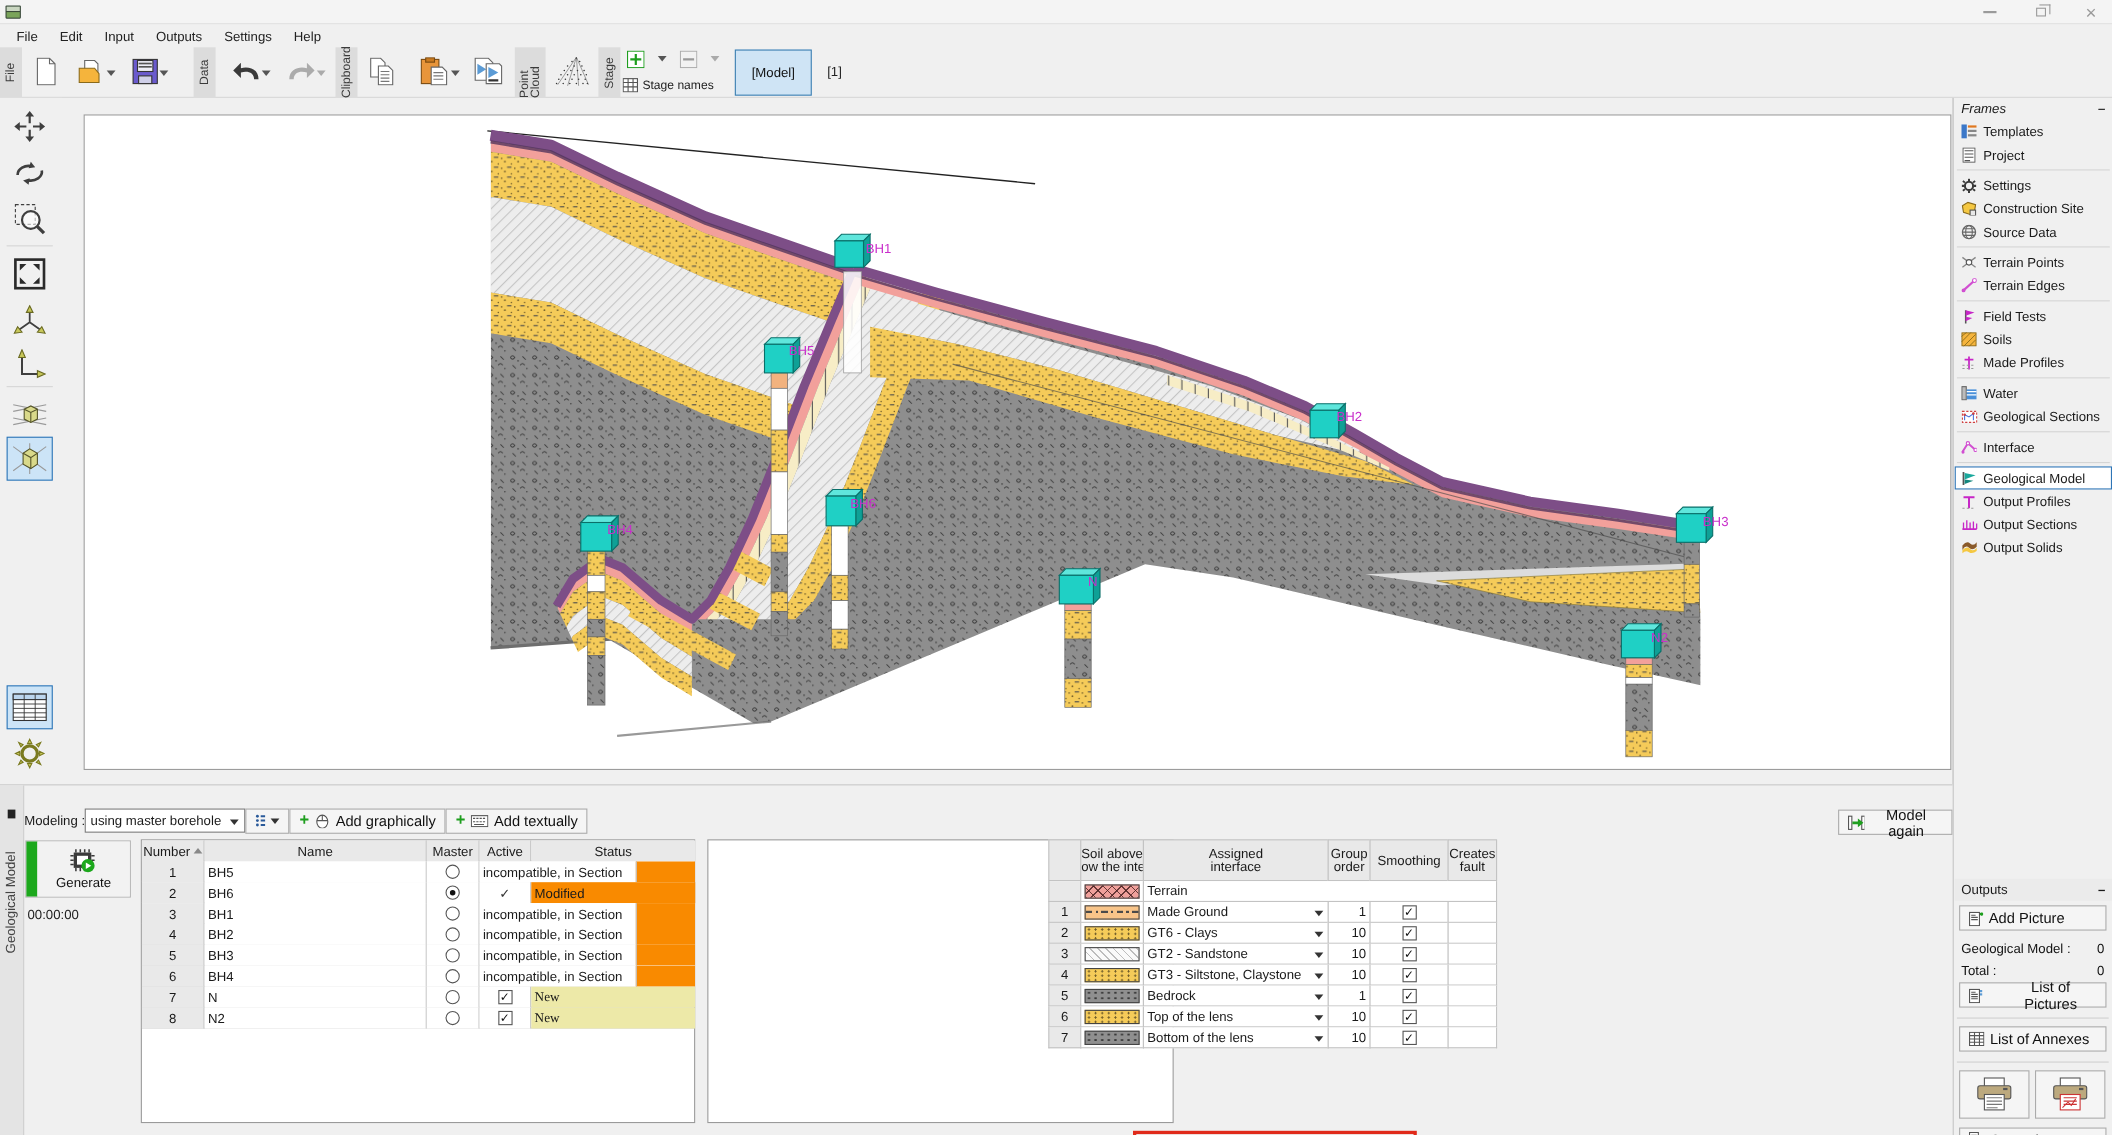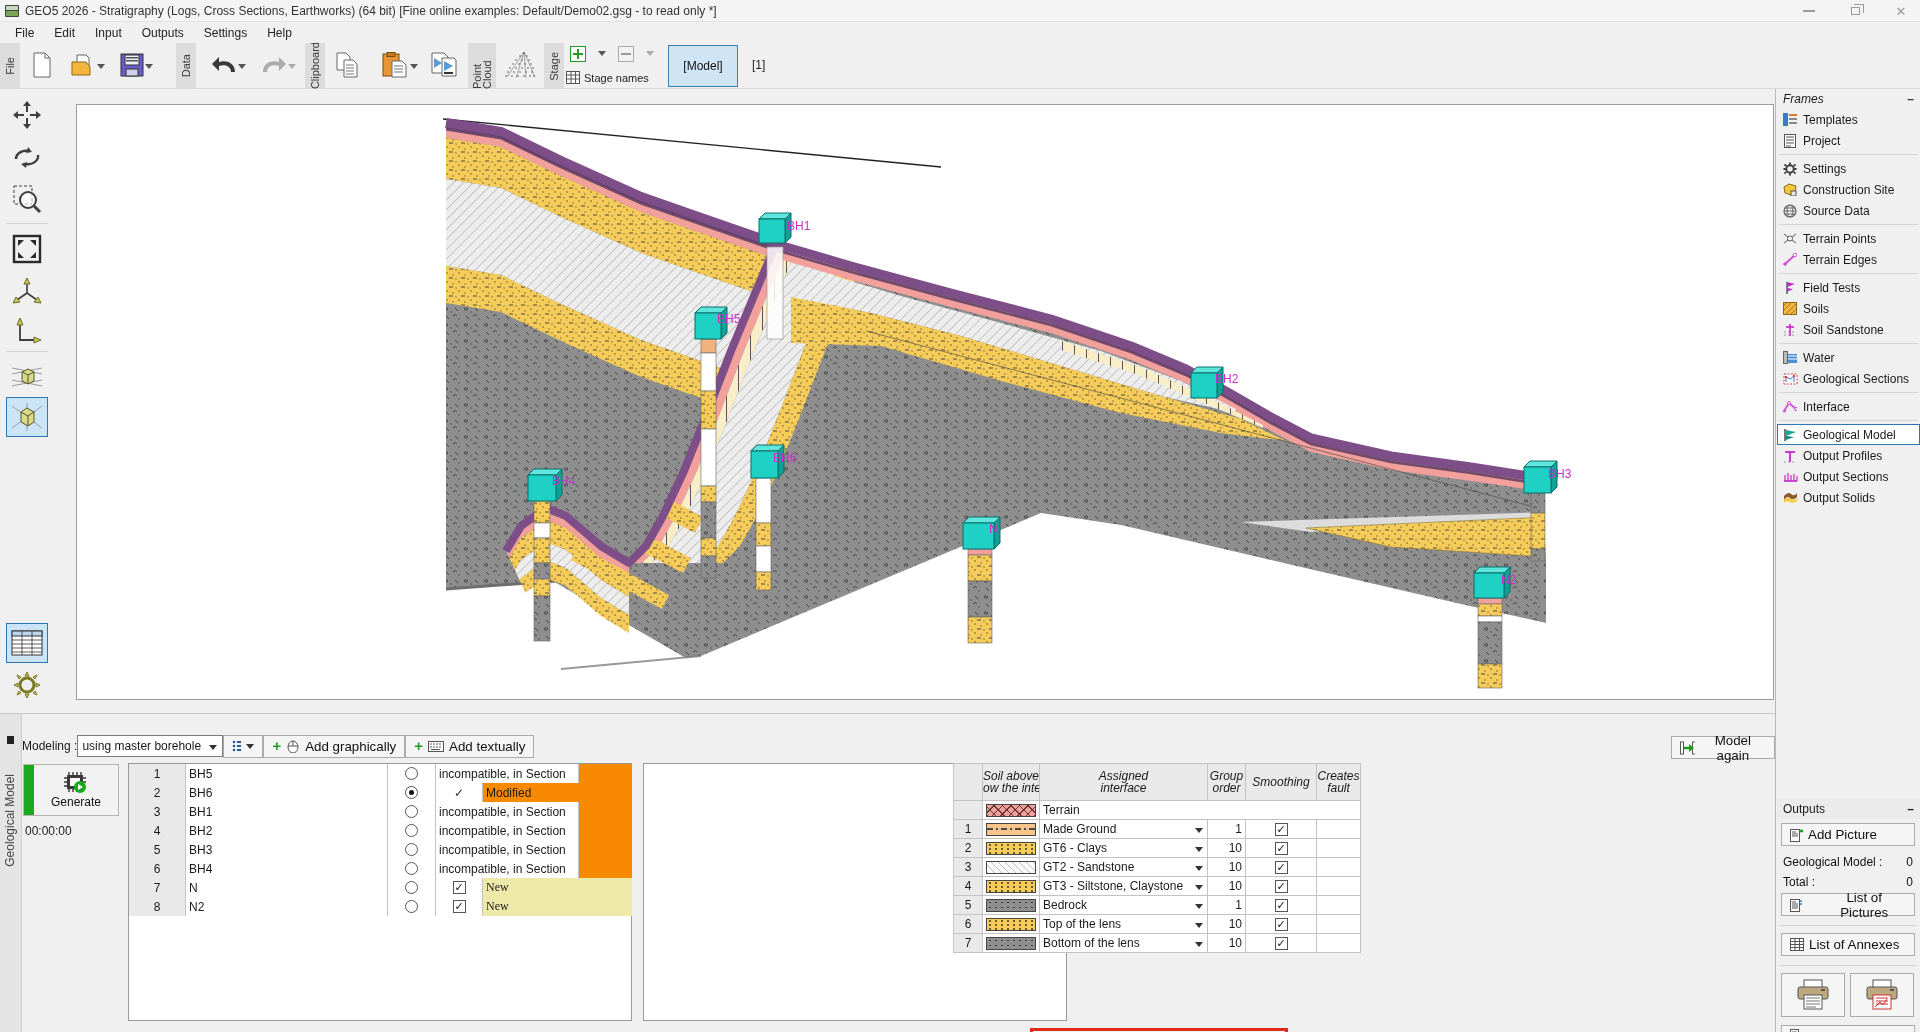--- a/index.html
+++ b/index.html
@@ -96,21 +96,21 @@
   
   #as-table { position:absolute; left:953px; top:49px; width:408px; height:270px; }
   .as-row { position:relative; height:19px; }
   .as-cell { position:absolute; top:0; height:19px; border:1px solid #C3C3C3; border-top:none; display:flex; align-items:center; padding:0 3px; overflow:hidden; white-space:nowrap; background:#FFF; }
   .a-num { left:0; width:30px; justify-content:center; background:#E9E9E9; }
   .a-sw  { left:29px; width:58px; justify-content:center; }
   .a-if  { left:86px; width:169px; position:absolute; }
   .a-grp { left:254px; width:39px; justify-content:flex-end; }
   .a-smo { left:292px; width:72px; justify-content:center; }
   .a-fau { left:363px; width:45px; }
-  .as-head .as-cell { background:#E9E9E9; justify-content:center; text-align:left; line-height:12px; font-size:12px;font-style:italic; }
+  .as-head .as-cell { background:#E9E9E9; justify-content:center; text-align:left; line-height:12px; font-size:12px; }
   .dd-caret { position:absolute; right:4px; top:8px; width:0; height:0; border-left:4px solid transparent; border-right:4px solid transparent; border-top:5px solid #333; }
   .sw { width:52px; height:13px; border:1px solid #444; }
   .sw-terrain { background-color:#F0A09B; background-image:repeating-linear-gradient(45deg, rgba(70,30,30,.8) 0 1px, transparent 1px 6px), repeating-linear-gradient(-45deg, rgba(70,30,30,.8) 0 1px, transparent 1px 6px); }
   .sw-madeground { background-color:#F8C489; background-image:repeating-linear-gradient(90deg,#4a4a4a 0 6px, transparent 6px 9px, #4a4a4a 9px 11px, transparent 11px 14px); background-size:100% 2px; background-position:0 center; background-repeat:no-repeat; }
   .sw-yellow { background-color:#F5CB59; background-image:radial-gradient(circle, #6d5a28 0.8px, transparent 1px); background-size:6px 4px; }
   .sw-grayhatch { background-color:#FAFAFA; background-image:repeating-linear-gradient(45deg, #BDBDBD 0 1px, transparent 1px 5px); }
   .sw-bedrock { background-color:#8F8F8F; background-image:radial-gradient(circle, #383838 0.9px, transparent 1.1px); background-size:6px 5px; }
   #warn-box { position:absolute; left:77px; top:265px; width:258px; height:49px; border:3px solid #E02A1A; display:flex; align-items:flex-end; justify-content:center; padding-bottom:6px; color:#111; background:transparent; }
 
   #model-again { position:absolute; left:1671px; top:22px; }
@@ -132,21 +132,20 @@
 <body>
 
 <div id="app">
 
   <div id="titlebar" class="abs">
     <svg width="16" height="16" viewBox="0 0 16 16">
         <rect x="1" y="2" width="14" height="12" rx="1" fill="#3a4a3a"></rect>
         <rect x="2" y="8" width="12" height="5" fill="#7aa45a"></rect>
         <rect x="2" y="3" width="12" height="4" fill="#c9d6c0"></rect>
       </svg>
-    <span class="title">GEO5 2026 - Stratigraphy (Logs, Cross Sections, Earthworks) (64 bit) [Fine online examples: Default/Demo02.gsg - to read only *]</span>
     <div class="wc" style="left:1786px;">
         <span class="minus-glyph"></span>
       </div>
     <div class="wc" style="left:1832px;">
         <span class="box2"></span>
       </div>
     <div class="wc" style="left:1878px;">✕</div>
   </div>
 
   <div id="menubar" class="abs">
@@ -655,21 +654,21 @@
         <span>Soils</span>
       </div>
     <div class="fitem">
         <span class="ficon">
           <svg width="14" height="14">
             <path d="M7 1v12" stroke="#C726C7" stroke-width="1.6"></path>
             <path d="M3 4h8" stroke="#C726C7" stroke-width="1.6"></path>
             <path d="M1 9h12M1 12h12" stroke="#999" stroke-dasharray="2 2"></path>
           </svg>
         </span>
-        <span>Soil Sandstone</span>
+        <span>Made Profiles</span>
       </div>
     <div class="fsep"></div>
     <div class="fitem">
         <span class="ficon">
           <svg width="14" height="13">
             <rect x="0.5" y="0.5" width="4" height="12" fill="#BBB" stroke="#666"></rect>
             <rect x="5" y="3" width="9" height="9" fill="#4A90D9"></rect>
             <path d="M5 5h9M5 8h9" stroke="#FFF" stroke-width="1"></path>
           </svg>
         </span>
@@ -789,20 +788,38 @@
             <rect x="7" y="7" width="10" height="8" fill="#FFF"></rect>
             <circle cx="17" cy="16" r="6" fill="#1CA81C"></circle>
             <path d="M15 13l5 3-5 3z" fill="#FFF"></path>
           </svg>
         <span>Generate</span>
       </div>
     </div>
     <div id="gen-timer">00:00:00</div>
 
     <div id="bh-table">
+      <div class="bh-row bh-head">
+        <div class="bh-cell c-num">
+            <span>Number</span>
+            <span class="sort-asc"></span>
+          </div>
+        <div class="bh-cell c-name" style="justify-content:center;">
+            <span>Name</span>
+          </div>
+        <div class="bh-cell c-master">
+            <span>Master</span>
+          </div>
+        <div class="bh-cell c-active">
+            <span>Active</span>
+          </div>
+        <div class="bh-cell c-status" style="justify-content:center;">
+            <span>Status</span>
+          </div>
+      </div>
       <div class="bh-row">
         <div class="bh-cell c-num">1</div>
         <div class="bh-cell c-name">BH5</div>
         <div class="bh-cell c-master">
             <span class="radio"></span>
           </div>
         <div class="bh-cell c-status-wide">
             <span>incompatible, in Section</span>
             <span class="strip"></span>
           </div>

